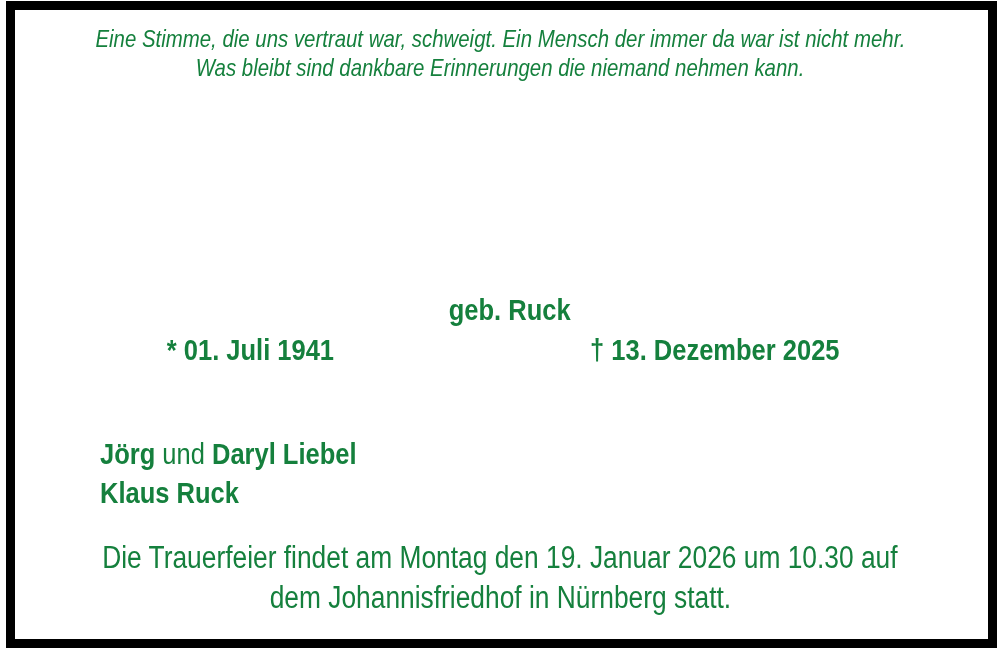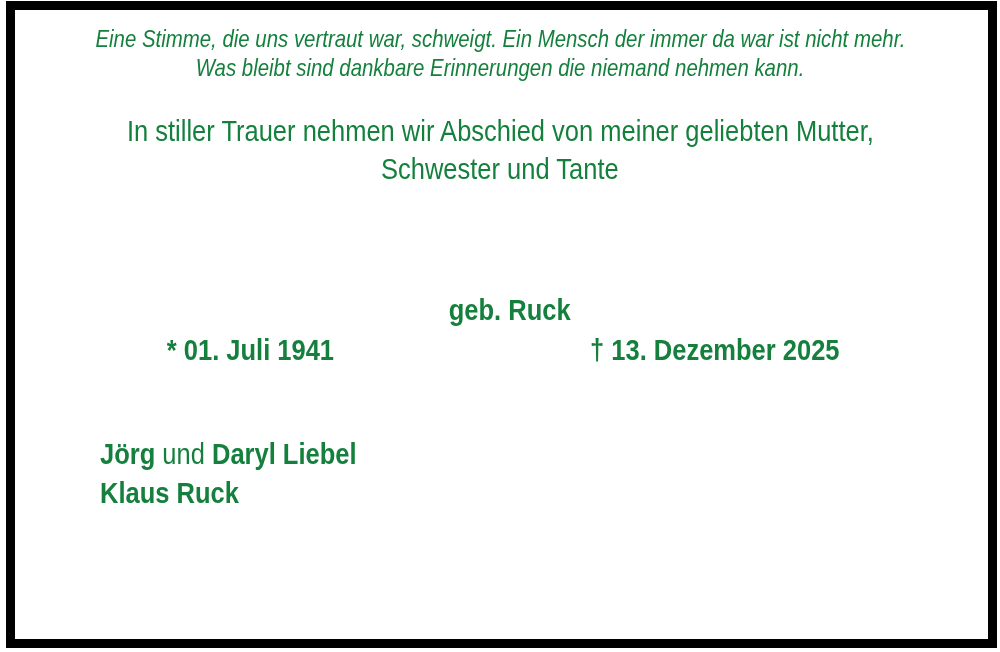--- a/index.html
+++ b/index.html
@@ -44,36 +44,36 @@
 <body>
 
 <div class="sheet">
   <div class="frame"></div>
 
   <div class="block verse">
     <span class="cond">Eine Stimme, die uns vertraut war, schweigt. Ein Mensch der immer da war ist nicht mehr.</span><br>
     <span class="cond">Was bleibt sind dankbare Erinnerungen die niemand nehmen kann.</span>
   </div>
 
-  <div class="block intro">
-    <span class="cond">In stiller Trauer nehmen wir Abschied von meiner geliebten Mutter,</span><br>
-    <span class="cond">Schwester und Tante</span>
-  </div>
 
 
   <div class="block maiden">
     <span class="cond">geb. Ruck</span>
   </div>
 
   <div class="birth-wrap">
     <span class="cond dates-text">* 01. Juli 1941</span>
   </div>
   <div class="death-wrap">
     <span class="cond dates-text">† 13. Dezember 2025</span>
   </div>
 
   <div class="mourners-left">
     <span class="cond-left"><span class="b">Jörg</span><span> und </span><span class="b">Daryl Liebel</span></span><br>
     <span class="cond-left b">Klaus Ruck</span>
   </div>
 
 
+  <div class="block funeral">
+    <span class="cond">Die Trauerfeier findet am Montag den 19. Januar 2026 um 10.30 auf</span><br>
+    <span class="cond">dem Johannisfriedhof in Nürnberg statt.</span>
+  </div>
 </div>
 
 </body></html>

